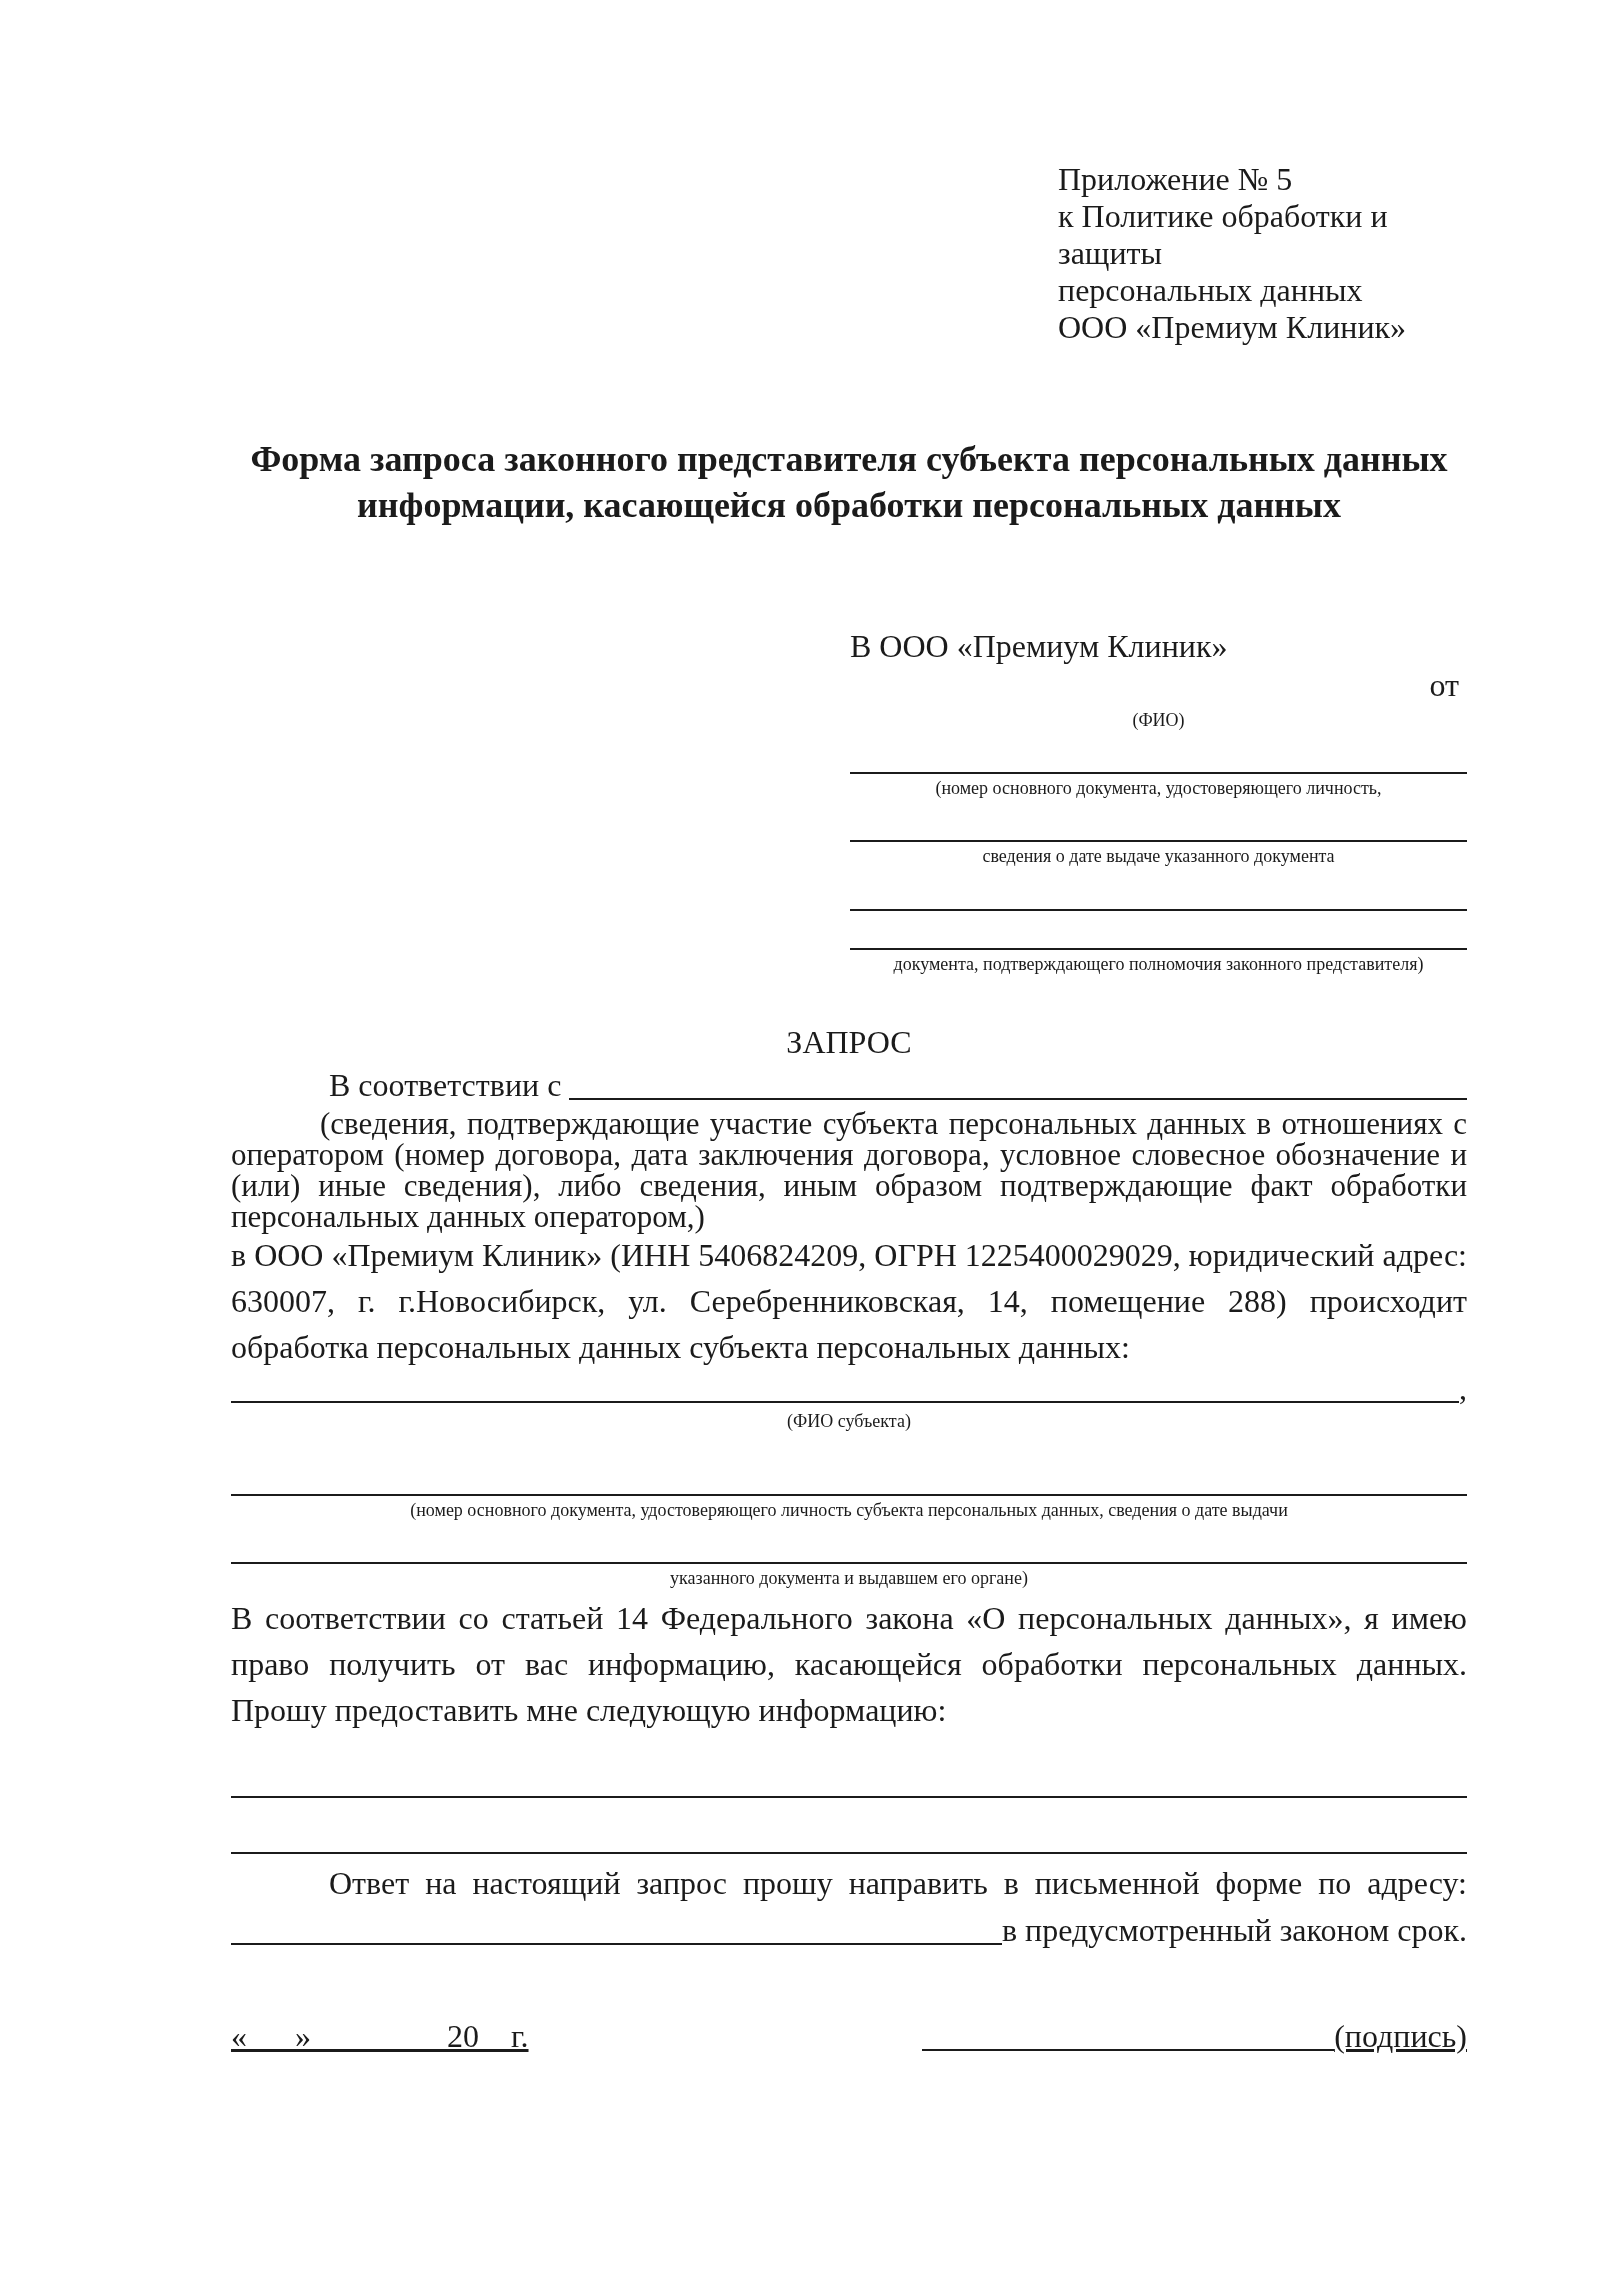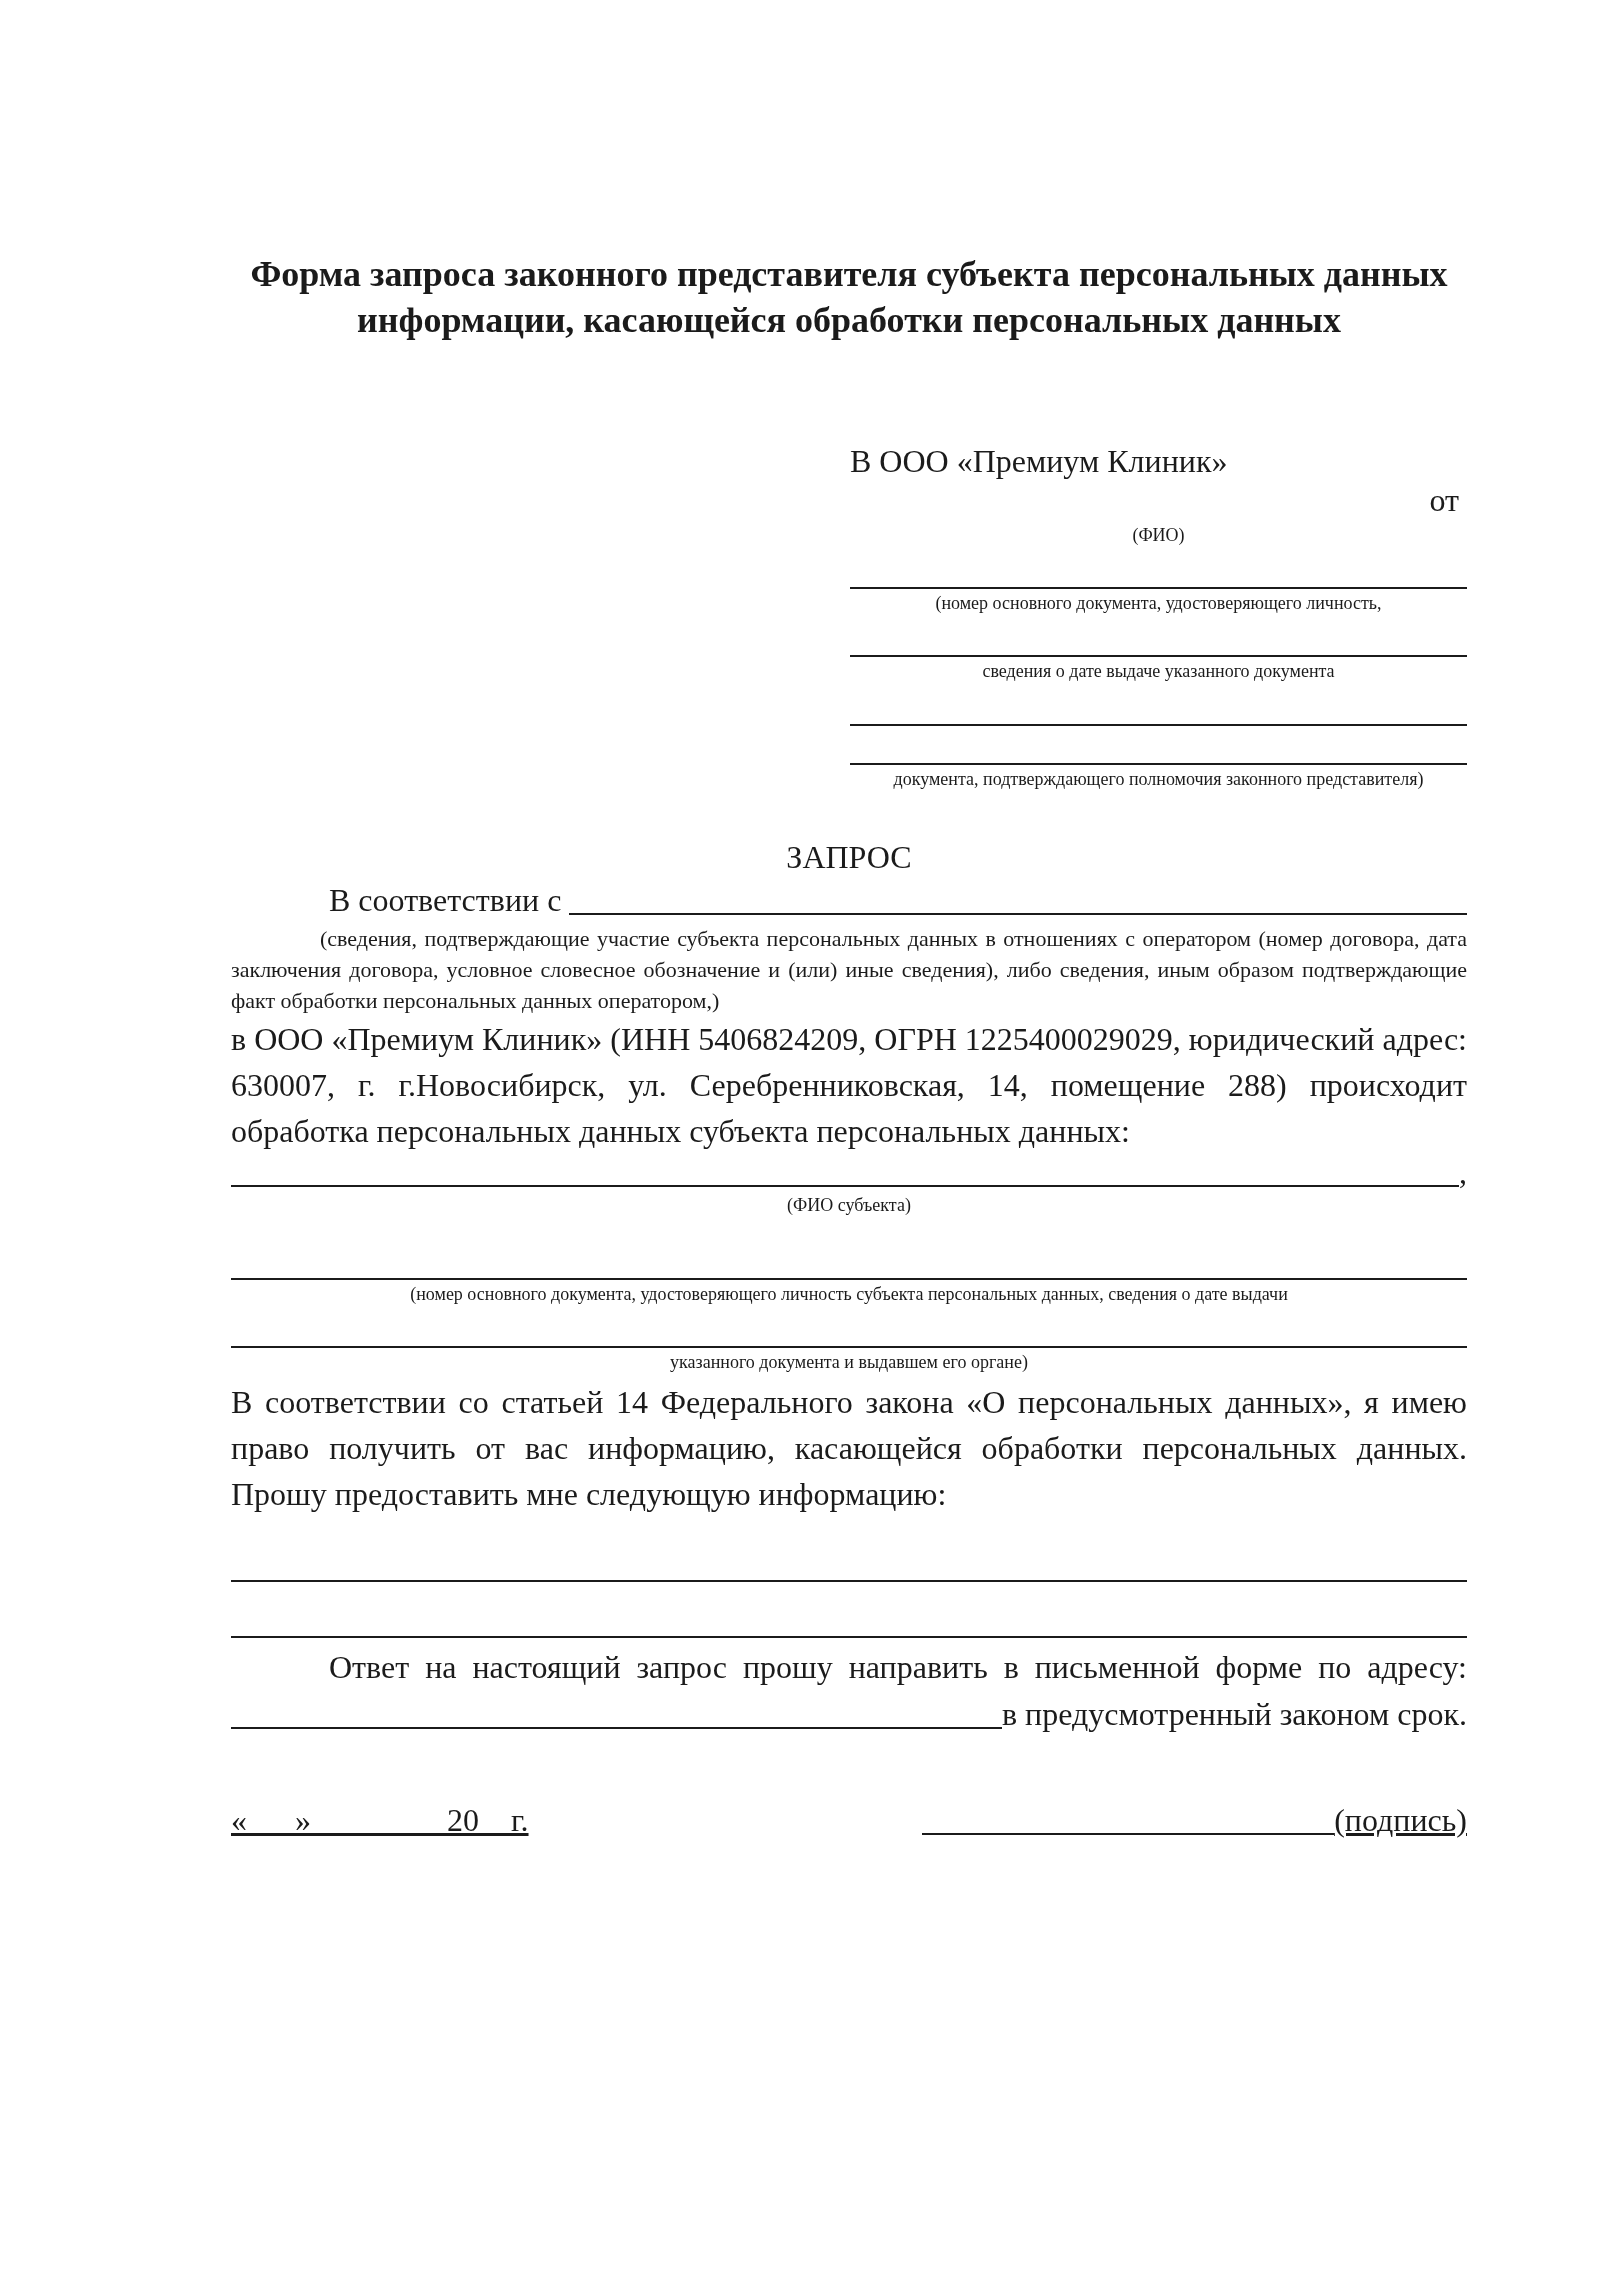--- a/index.html
+++ b/index.html
@@ -34,21 +34,21 @@
   .cap {
     font-size: 18px;
     line-height: 29px;
     text-align: center;
     white-space: nowrap;
   }
   .wline { height: 23.5px; border-bottom: 2px solid #1b1b1b; margin-top: 13.7px; }
   .zapros { text-align: center; margin-top: 43px; line-height: 41px; }
   .intro-row { margin-top: 2px; height: 39px; padding-left: 98px; }
   .small-note {
-    font-size: 22px;
+    font-size: 31px;
     line-height: 31px;
     text-align: justify;
     text-indent: 89px;
     margin-top: 3.9px;
   }
   .body-par { line-height: 46px; text-align: justify; }
   .comma-row { height: 37px; }
   .wline-full { height: 23.5px; border-bottom: 2px solid #1b1b1b; }
   .mt36 { margin-top: 35px; }
   .mt14 { margin-top: 13.7px; }
@@ -72,20 +72,26 @@
   }
   .sig-group { display: flex; align-items: flex-end; }
   .sig-line { width: 412px; height: 25.5px; border-bottom: 2px solid #1b1b1b; margin-bottom: 3.9px; }
   .nowrap { white-space: pre; }
 </style>
 </head>
 <body>
 
 <div class="page">
 
+  <div class="hdr-block">
+    <div>Приложение № 5</div>
+    <div>к Политике обработки и защиты</div>
+    <div>персональных данных</div>
+    <div>ООО «Премиум Клиник»</div>
+  </div>
 
   <div class="doc-title">
     <div>Форма запроса законного представителя субъекта персональных данных</div>
     <div>информации, касающейся обработки персональных данных</div>
   </div>
 
   <div class="addressee">
     <div class="addr-to">В ООО «Премиум Клиник»</div>
     <div class="row from-row">
       <span class="lead">от </span>

